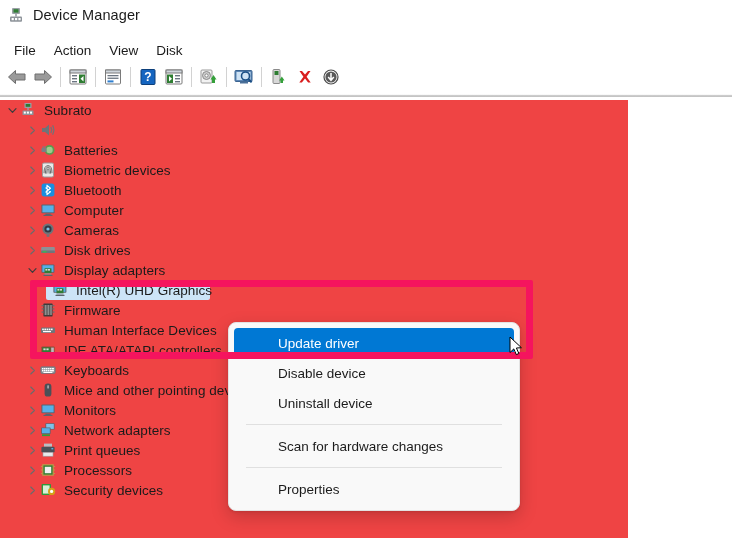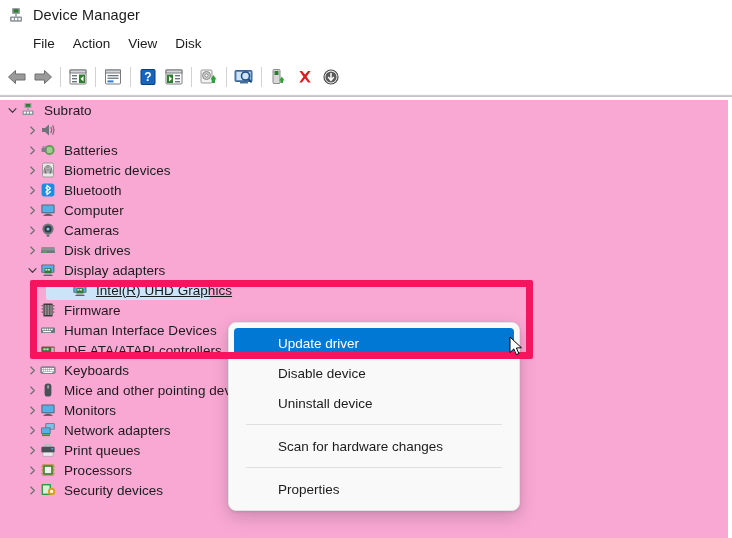--- a/index.html
+++ b/index.html
@@ -40,22 +40,22 @@
     color: #1b1b1b;
     letter-spacing: 0.1px;
   }
 
   
   .menubar {
     position: absolute;
     left: 0; top: 34px;
     width: 732px; height: 26px;
     display: flex;
-    align-items: flex-start;
-    padding-left: 24px;
+    align-items: flex-end;
+    padding-left: 5px;
     background: #ffffff;
   }
   .menubar-item {
     font-size: 13.5px;
     color: #1b1b1b;
     padding: 2px 9px;
     cursor: default;
   }
 
   
@@ -86,22 +86,22 @@
     position: absolute;
     left: 0; top: 94px;
     width: 732px; height: 3px;
     background: linear-gradient(to bottom,#ffffff 0,#f2f2f2 33%,#a9a9a9 66%,#dedede 100%);
   }
 
   
   .tree {
     position: absolute;
     left: 0; top: 100px;
-    width: 728px; height: 438px;
-    background: #f9a8d4;
+    width: 628px; height: 438px;
+    background: #ef4444;
     overflow: hidden;
   }
   .tree-row {
     position: relative;
     height: 20px;
     display: flex;
     align-items: center;
     white-space: nowrap;
     cursor: default;
   }
@@ -131,21 +131,21 @@
     height: 20px;
     background: #cce4f7;
     border-radius: 2px;
     z-index: 0;
   }
   .tree-row > * { position: relative; z-index: 1; }
 
   
   .lvl0 { padding-left: 4px; }
   .lvl1 { padding-left: 24px; }
-  .lvl2 { padding-left: 72px; text-decoration: underline; }
+  .lvl2 { padding-left: 52px; }
 
   
   .ctxmenu {
     position: absolute;
     left: 228px; top: 322px;
     width: 292px;
     background: #f9f9f9;
     border: 1px solid #e3e3e3;
     border-radius: 8px;
     box-shadow: 0 6px 18px rgba(0,0,0,0.18), 0 1px 3px rgba(0,0,0,0.10);

